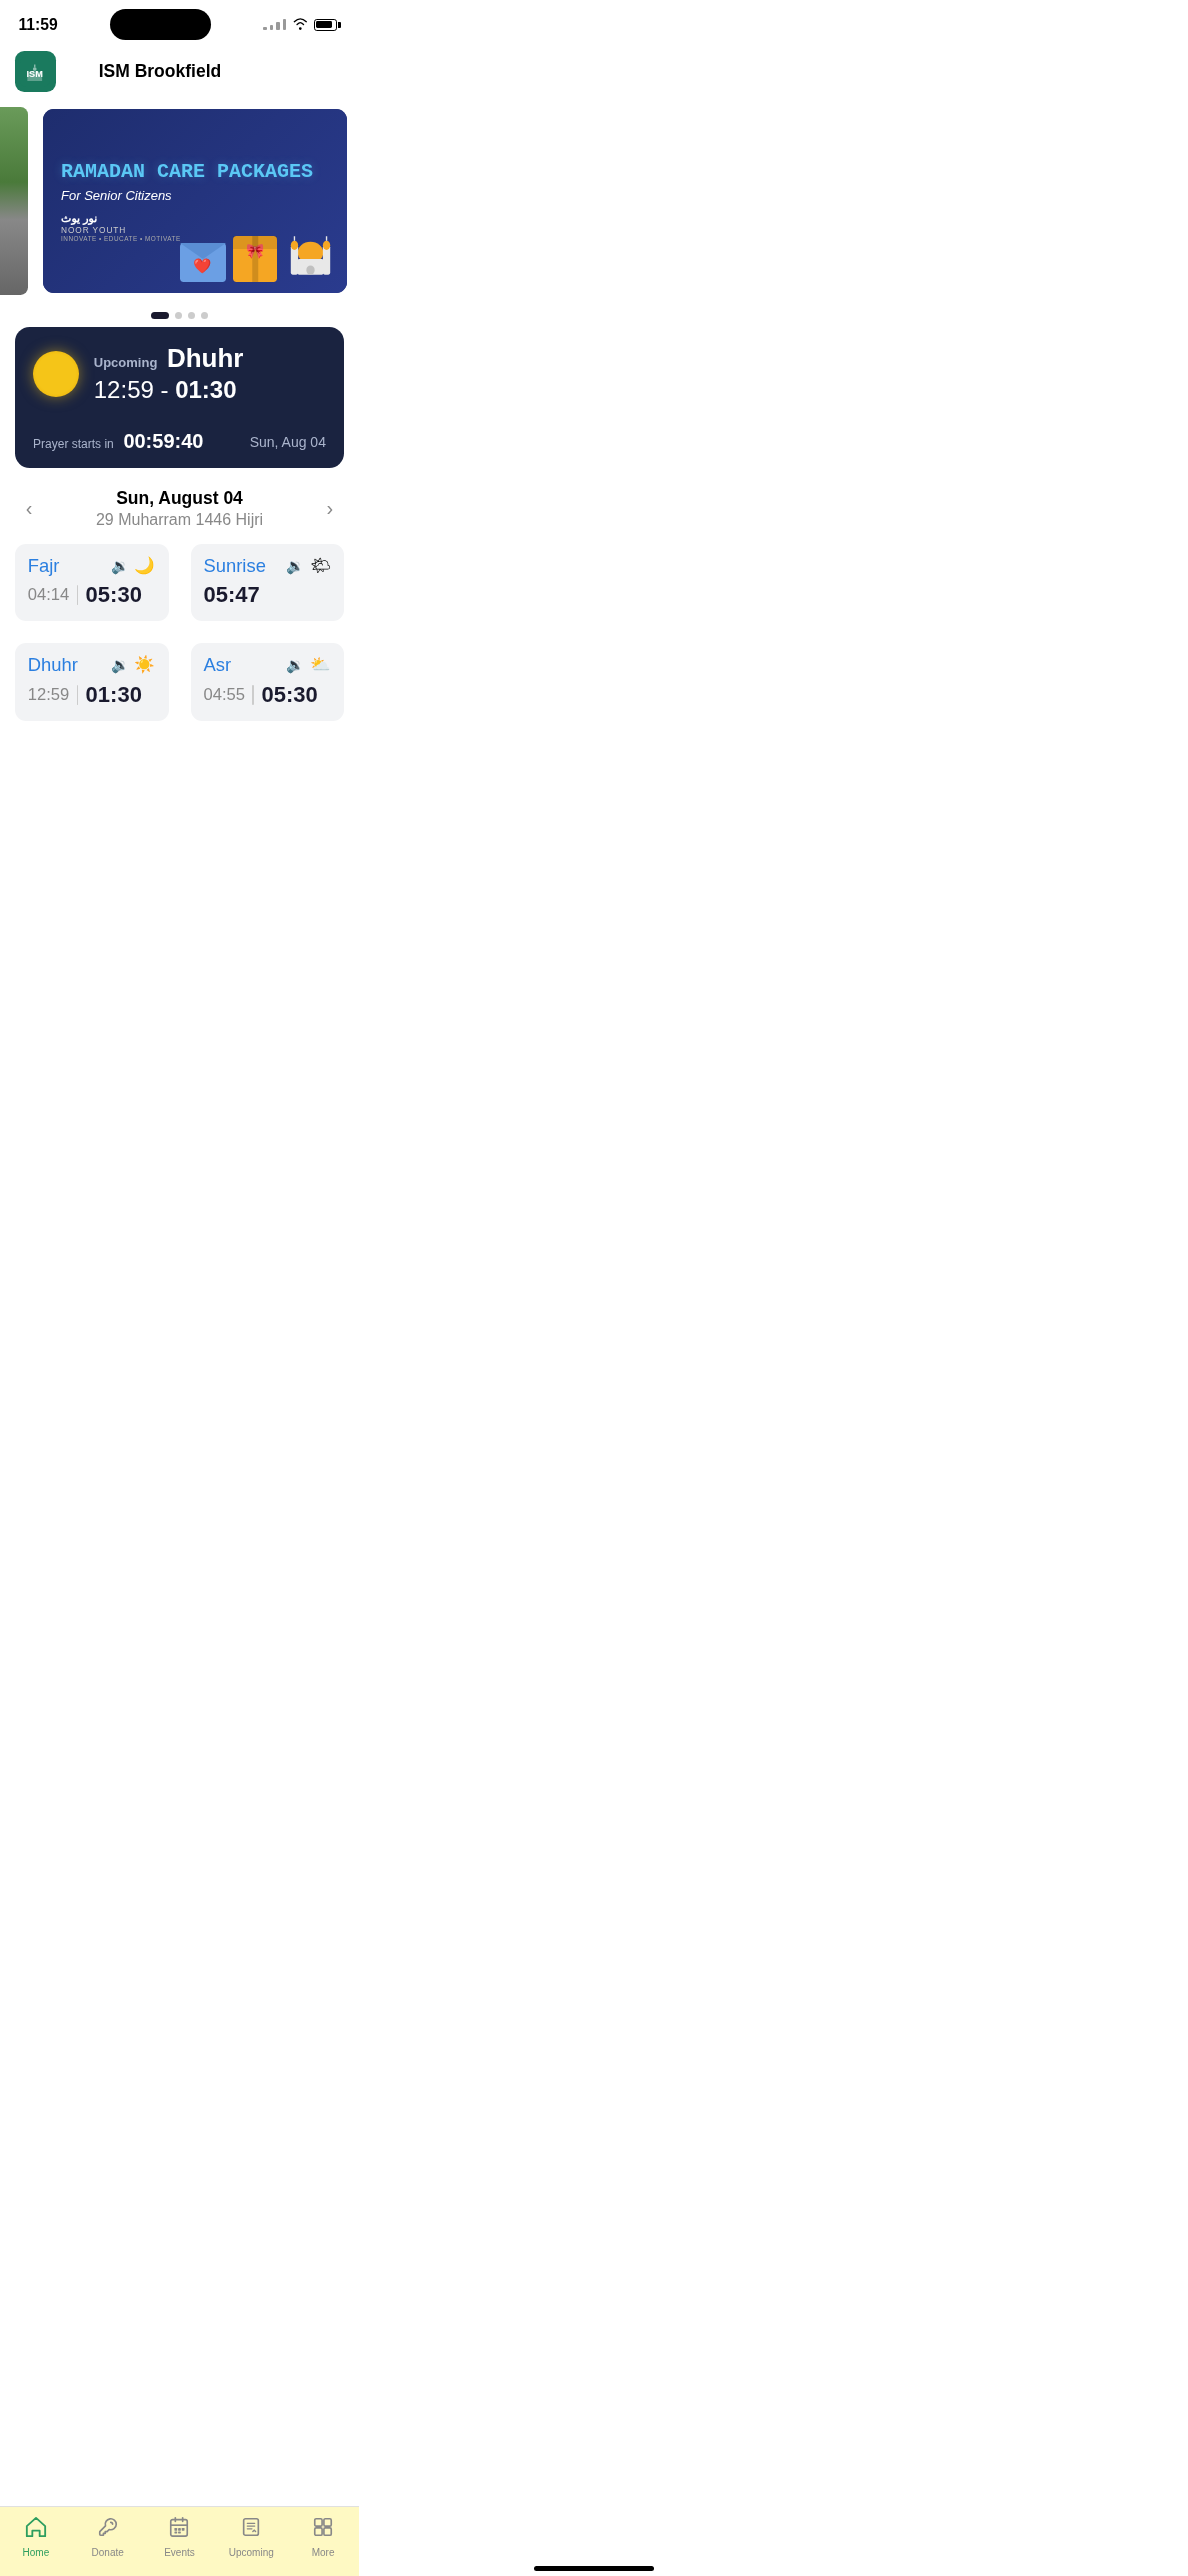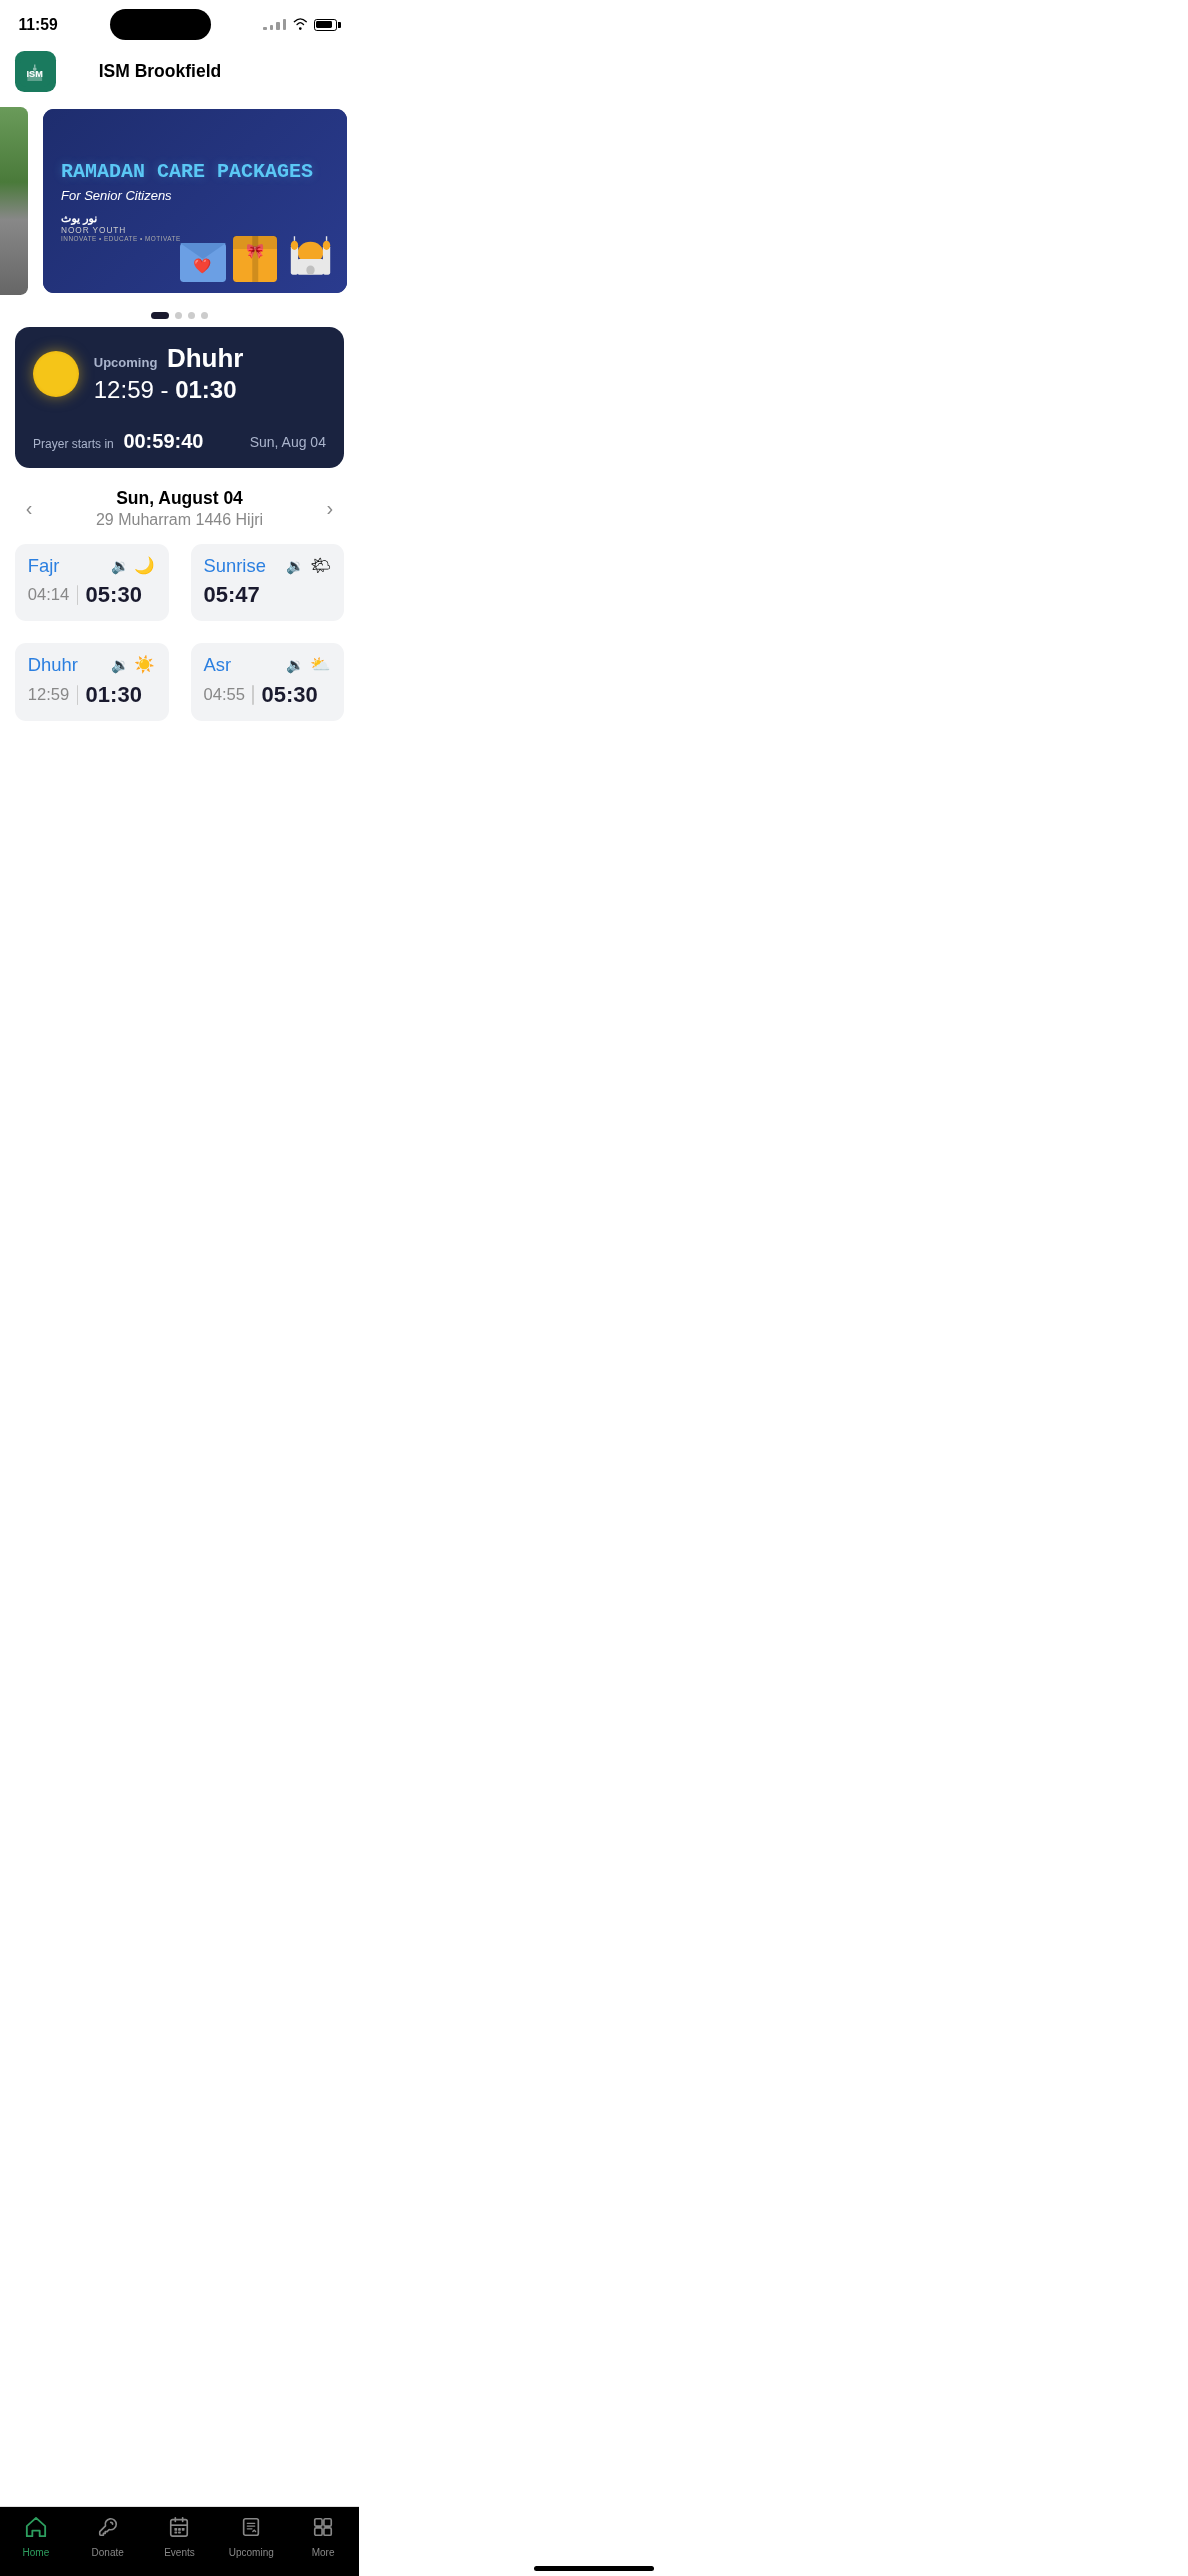--- a/index.html
+++ b/index.html
@@ -371,21 +371,21 @@
       font-weight: 800;
       color: #1a1a2e;
     }
 
     
     .bottom-nav {
       position: fixed;
       bottom: 0;
       left: 0;
       width: 359px;
-      background: #000000;
+      background: #fef9c3;
       border-top: 0.9px solid #e0e0e0;
       display: flex;
       align-items: center;
       justify-content: space-around;
       padding: 9.2px 0 18.4px 0;
     }
     .nav-item {
       display: flex;
       flex-direction: column;
       align-items: center;

